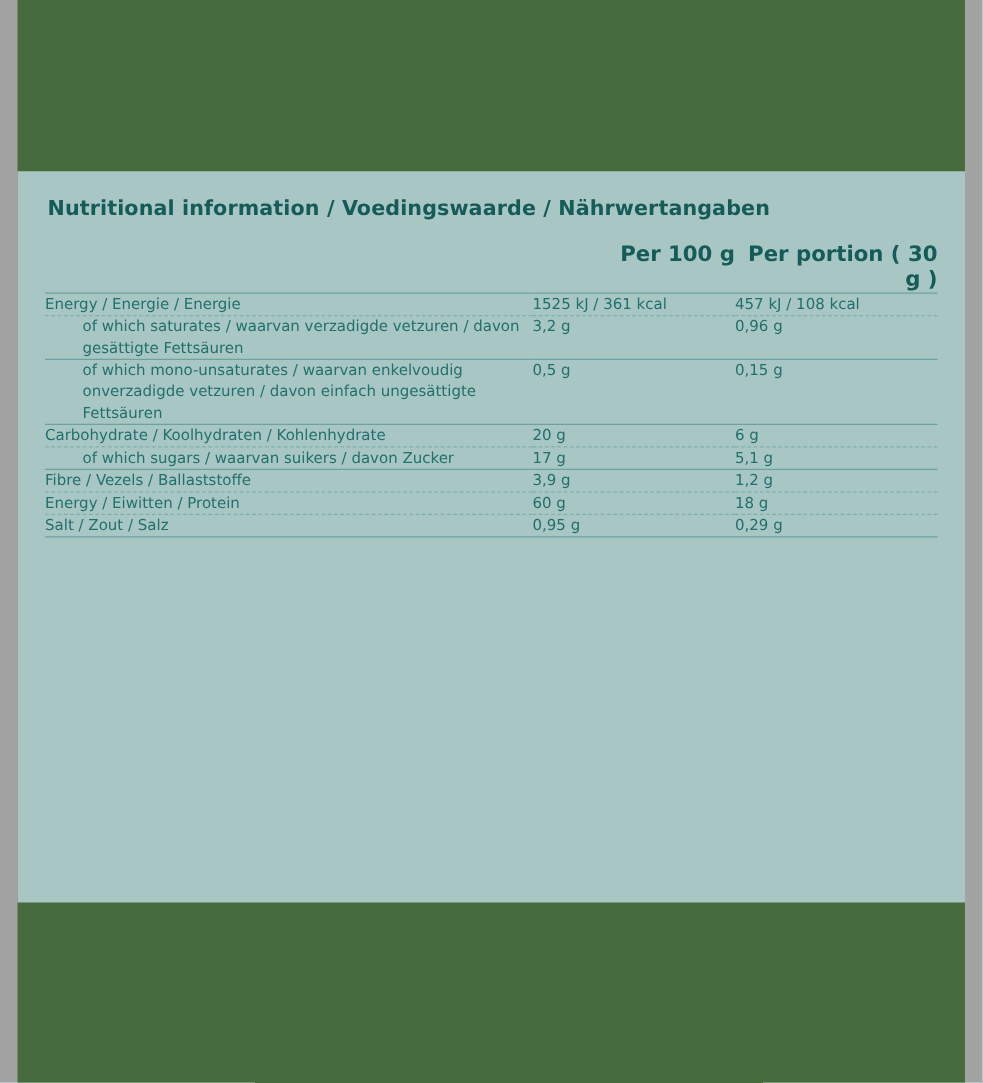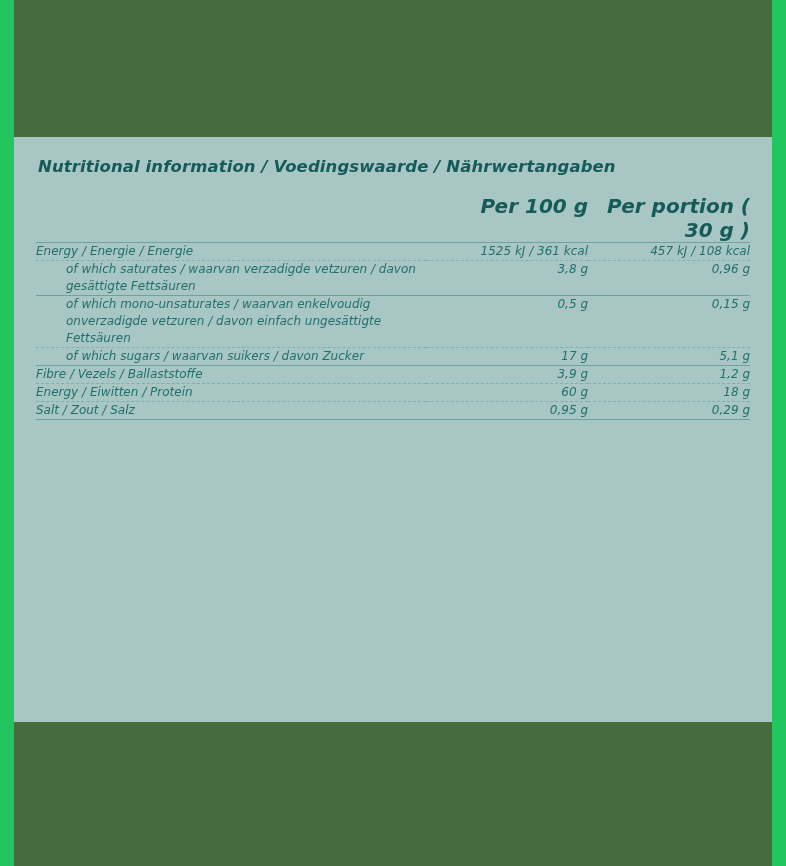--- a/index.html
+++ b/index.html
@@ -10,23 +10,22 @@
     width: 786px;
     height: 866px;
     background: #ffffff;
     font-family: "DejaVu Sans", sans-serif;
     overflow: hidden;
   }
   .page {
     position: relative;
     width: 786px;
     height: 866px;
-    background: #22c55e;
+    background: #a3a3a3;
     box-sizing: border-box;
-    font-style: italic;
   }
   .green-band {
     position: absolute;
     left: 14px;
     top: 0;
     width: 758px;
     height: 866px;
     background: #466b3d;
   }
   .panel {
@@ -59,38 +58,37 @@
   }
   table.nutri td, table.nutri th {
     padding: 0;
     vertical-align: top;
   }
   .col-label { width: 390px; }
   .col-100   { width: 162px; }
   .col-port  { width: 162px; }
 
   .hdr td {
-    font-size: 20px;
+    font-size: 17px;
     font-weight: bold;
     color: #155b58;
     padding-bottom: 7px;
     text-align: right;
   }
   .hdr td.lbl { text-align: left; }
 
   .row td {
     font-size: 12px;
     font-weight: normal;
     color: #22706c;
     padding-top: 6px;
     padding-bottom: 6px;
     line-height: 1.42;
   }
   .row td.num {
-    text-align: right;
     white-space: nowrap;
   }
   .row td.lbl {
     text-align: left;
   }
   .solid-top td {
     border-top: 1px solid #6aa3a0;
   }
   .dash-top td {
     border-top: 1px dashed #7fb0ad;
@@ -136,30 +134,35 @@
 
           <tr class="row solid-top">
             <td class="lbl">Energy / Energie / Energie</td>
             <td class="num num-top-align">1525 kJ / 361 kcal</td>
             <td class="num num-top-align">457 kJ / 108 kcal</td>
           </tr>
 
 
           <tr class="row dash-top">
             <td class="lbl indent">of which saturates / waarvan verzadigde vetzuren / davon gesättigte Fettsäuren</td>
-            <td class="num num-top-align">3,8 g</td>
+            <td class="num num-top-align">3,2 g</td>
             <td class="num num-top-align">0,96 g</td>
           </tr>
 
           <tr class="row solid-top">
             <td class="lbl indent">of which mono-unsaturates / waarvan enkelvoudig onverzadigde vetzuren / davon einfach ungesättigte Fettsäuren</td>
             <td class="num num-top-align">0,5 g</td>
             <td class="num num-top-align">0,15 g</td>
           </tr>
 
+          <tr class="row solid-top">
+            <td class="lbl">Carbohydrate / Koolhydraten / Kohlenhydrate</td>
+            <td class="num num-top-align">20 g</td>
+            <td class="num num-top-align">6 g</td>
+          </tr>
 
           <tr class="row dash-top">
             <td class="lbl indent">of which sugars / waarvan suikers / davon Zucker</td>
             <td class="num num-top-align">17 g</td>
             <td class="num num-top-align">5,1 g</td>
           </tr>
 
           <tr class="row solid-top">
             <td class="lbl">Fibre / Vezels / Ballaststoffe</td>
             <td class="num num-top-align">3,9 g</td>

